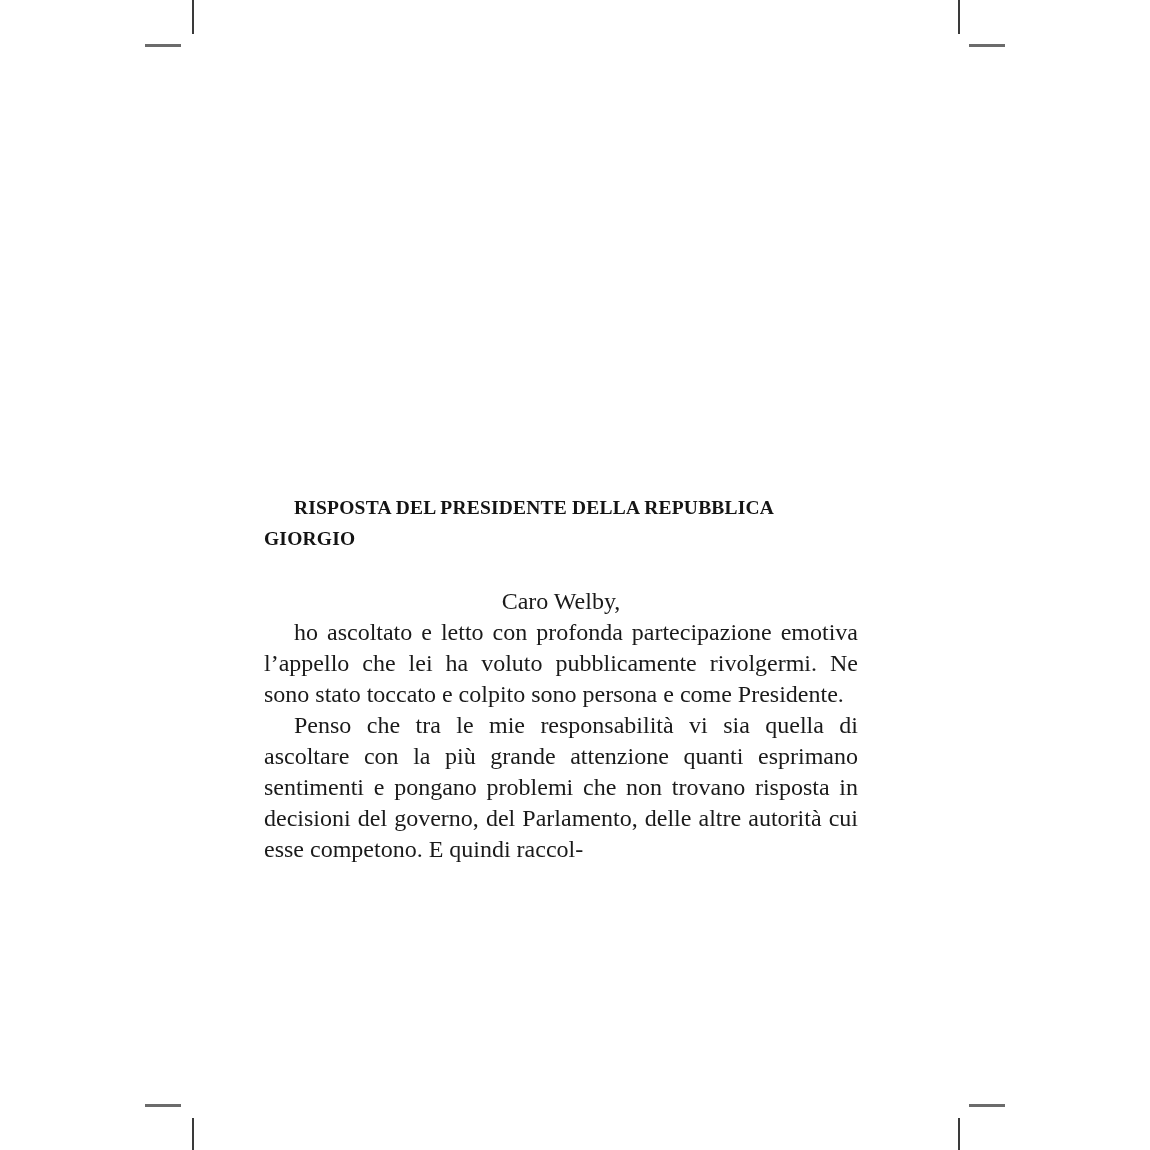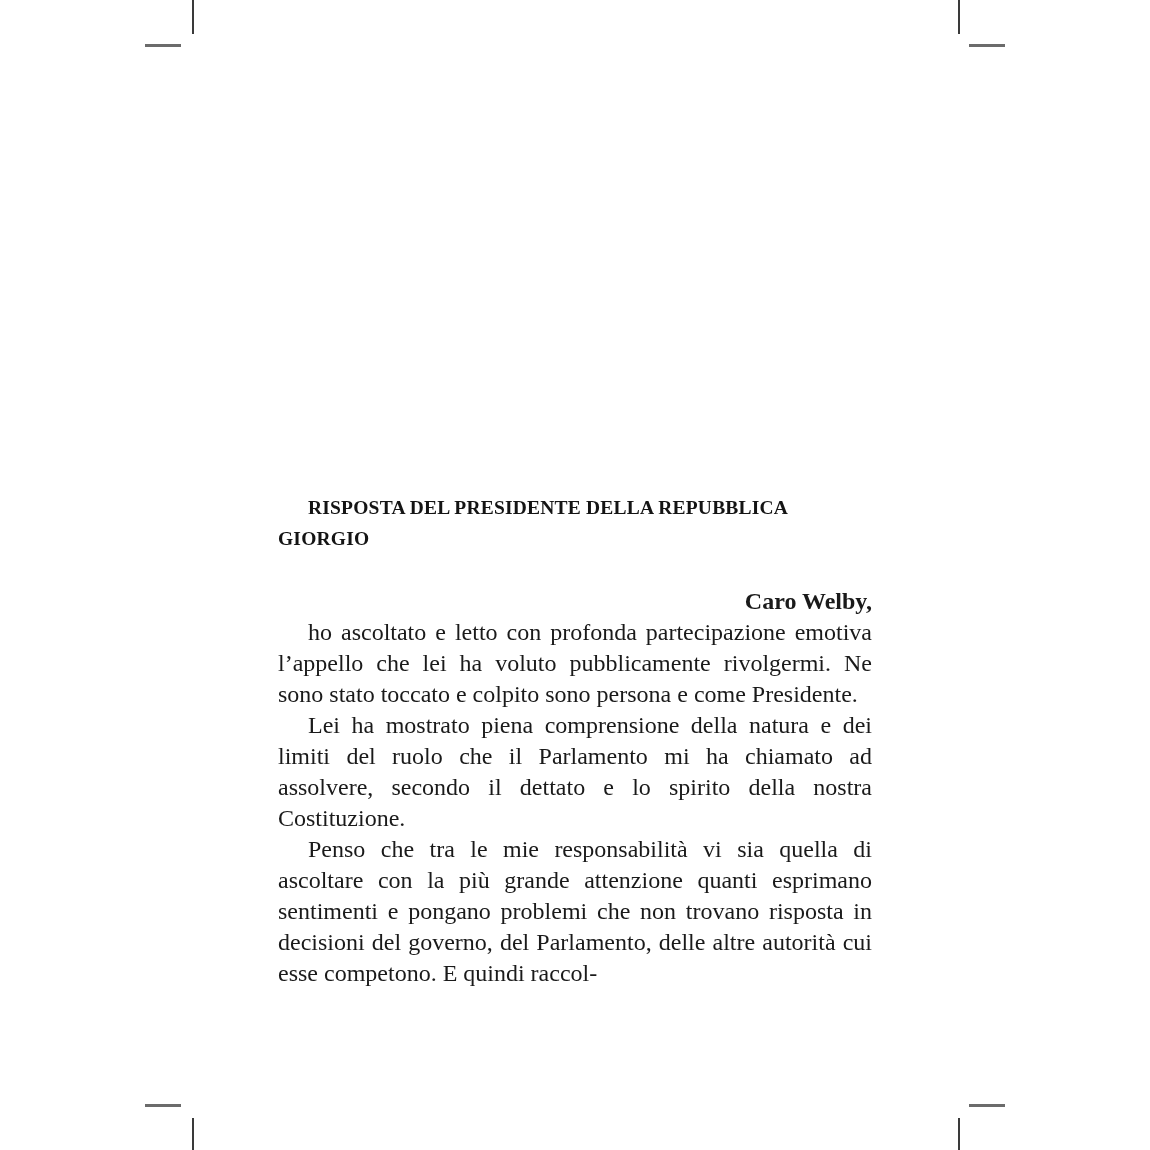--- a/index.html
+++ b/index.html
@@ -39,21 +39,21 @@
 
   .crop-v-bl { left: 192px; top: 1118px; height: 32px; }
   .crop-h-bl { left: 145px; top: 1104px; width: 36px;  }
 
   .crop-v-br { left: 958px; top: 1118px; height: 32px; }
   .crop-h-br { left: 969px; top: 1104px; width: 36px;  }
 
   
   .text-block {
     position: absolute;
-    left: 278px;
+    left: 264px;
     top: 492px;
     width: 594px;
   }
 
   .doc-heading {
     font-size: 19.5px;
     font-weight: bold;
     line-height: 31px;
     letter-spacing: 0.2px;
     text-transform: uppercase;
@@ -70,22 +70,21 @@
     text-indent: 0;
   }
   .doc-heading .date-figs {
     font-size: 18.5px;
   }
 
   .salutation {
     font-size: 24px;
     line-height: 31px;
     margin: 32px 0 0 0;
-    text-align: right;
-    font-weight: bold;
+    text-align: center;
   }
 
   .body-par {
     font-size: 24px;
     line-height: 31px;
     margin: 0;
     text-align: justify;
     text-justify: inter-word;
     text-indent: 30px;
     hyphens: none;
@@ -111,19 +110,18 @@
   <div class="text-block">
 
     <h1 class="doc-heading">
       <span class="heading-line-1">RISPOSTA DEL PRESIDENTE DELLA REPUBBLICA GIORGIO</span>
     </h1>
 
     <p class="salutation">Caro Welby,</p>
 
     <p class="body-par">ho ascoltato e letto con profonda partecipazione emotiva l’appello che lei ha voluto pubblicamente rivolgermi. Ne sono stato toccato e colpito sono persona e come Presidente.</p>
 
-    <p class="body-par">Lei ha mostrato piena comprensione della natura e dei limiti del ruolo che il Parlamento mi ha chiamato ad assolvere, secondo il dettato e lo spirito della nostra Costituzione.</p>
 
     <p class="body-par">Penso che tra le mie responsabilità vi sia quella di ascoltare con la più grande attenzione quanti esprimano sentimenti e pongano problemi che non trovano risposta in decisioni del governo, del Parlamento, delle altre autorità cui esse competono. E quindi raccol-</p>
 
   </div>
 
 </div>
 
 </body></html>

